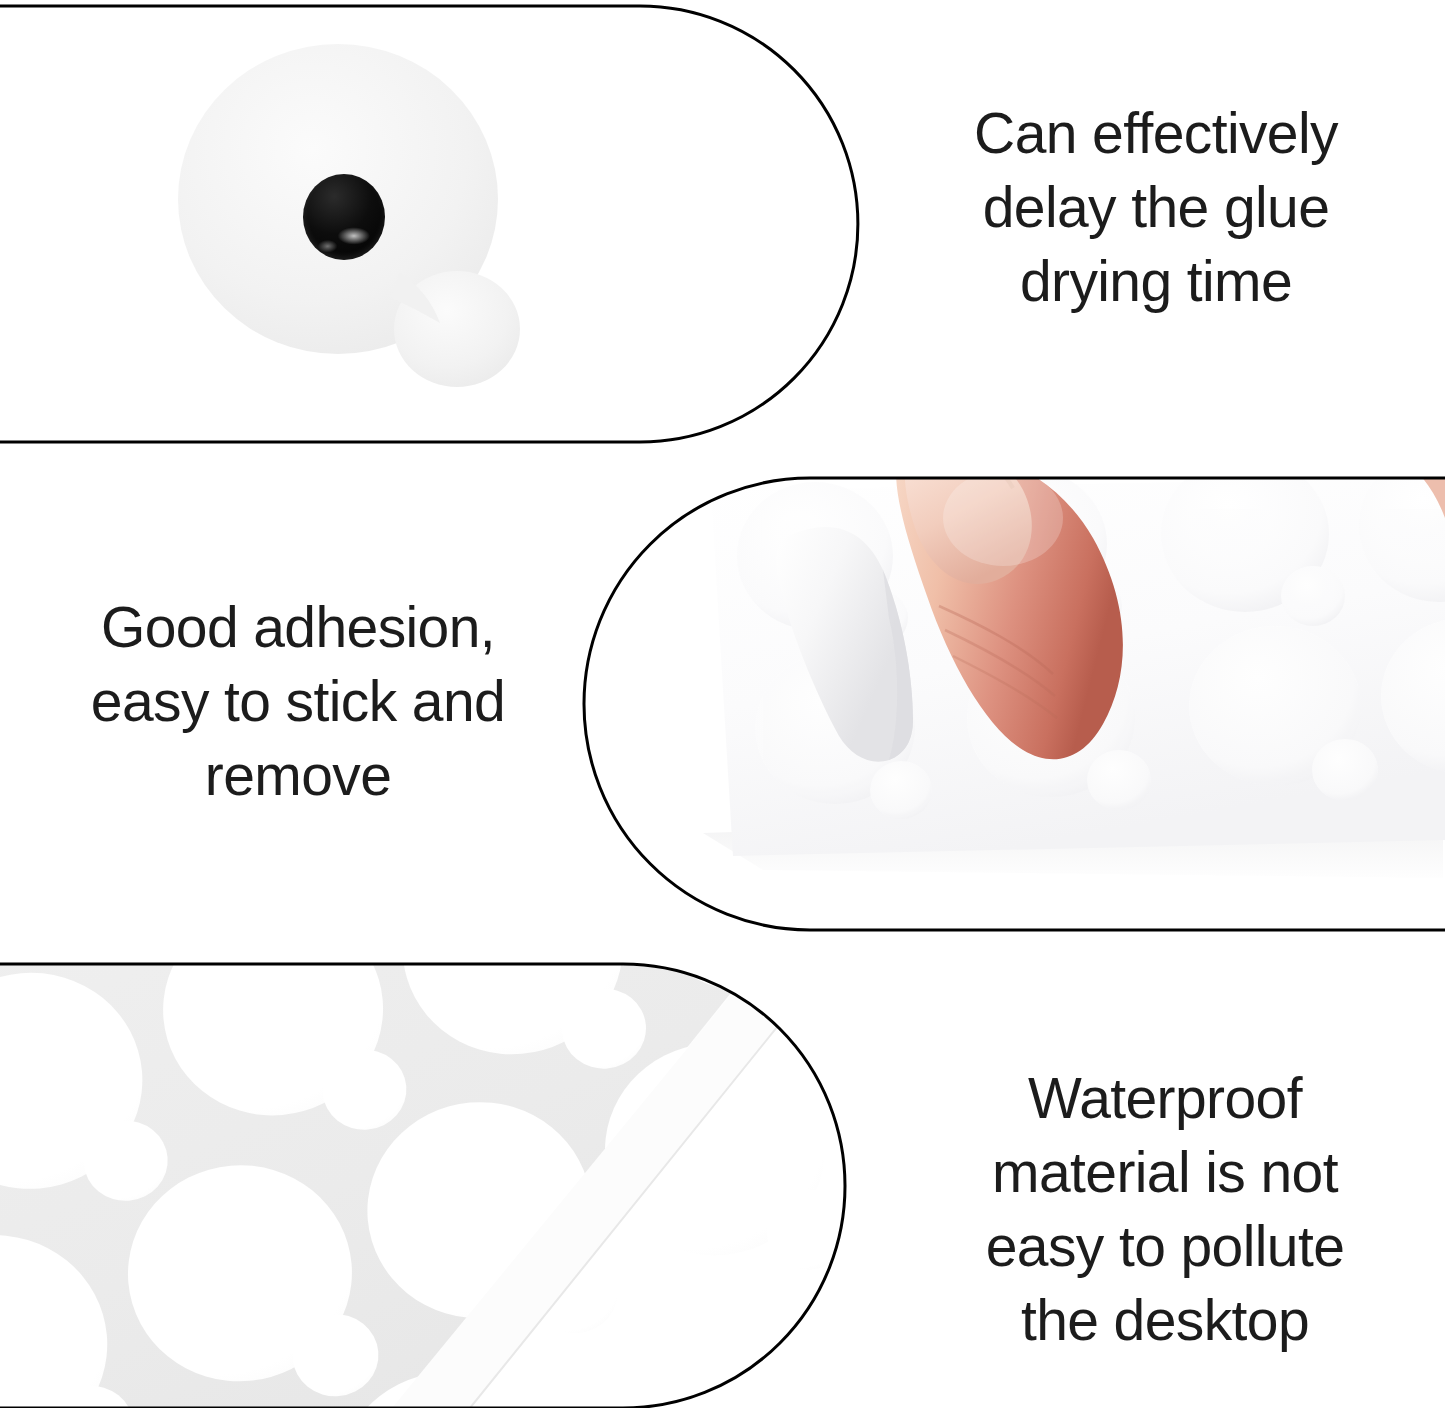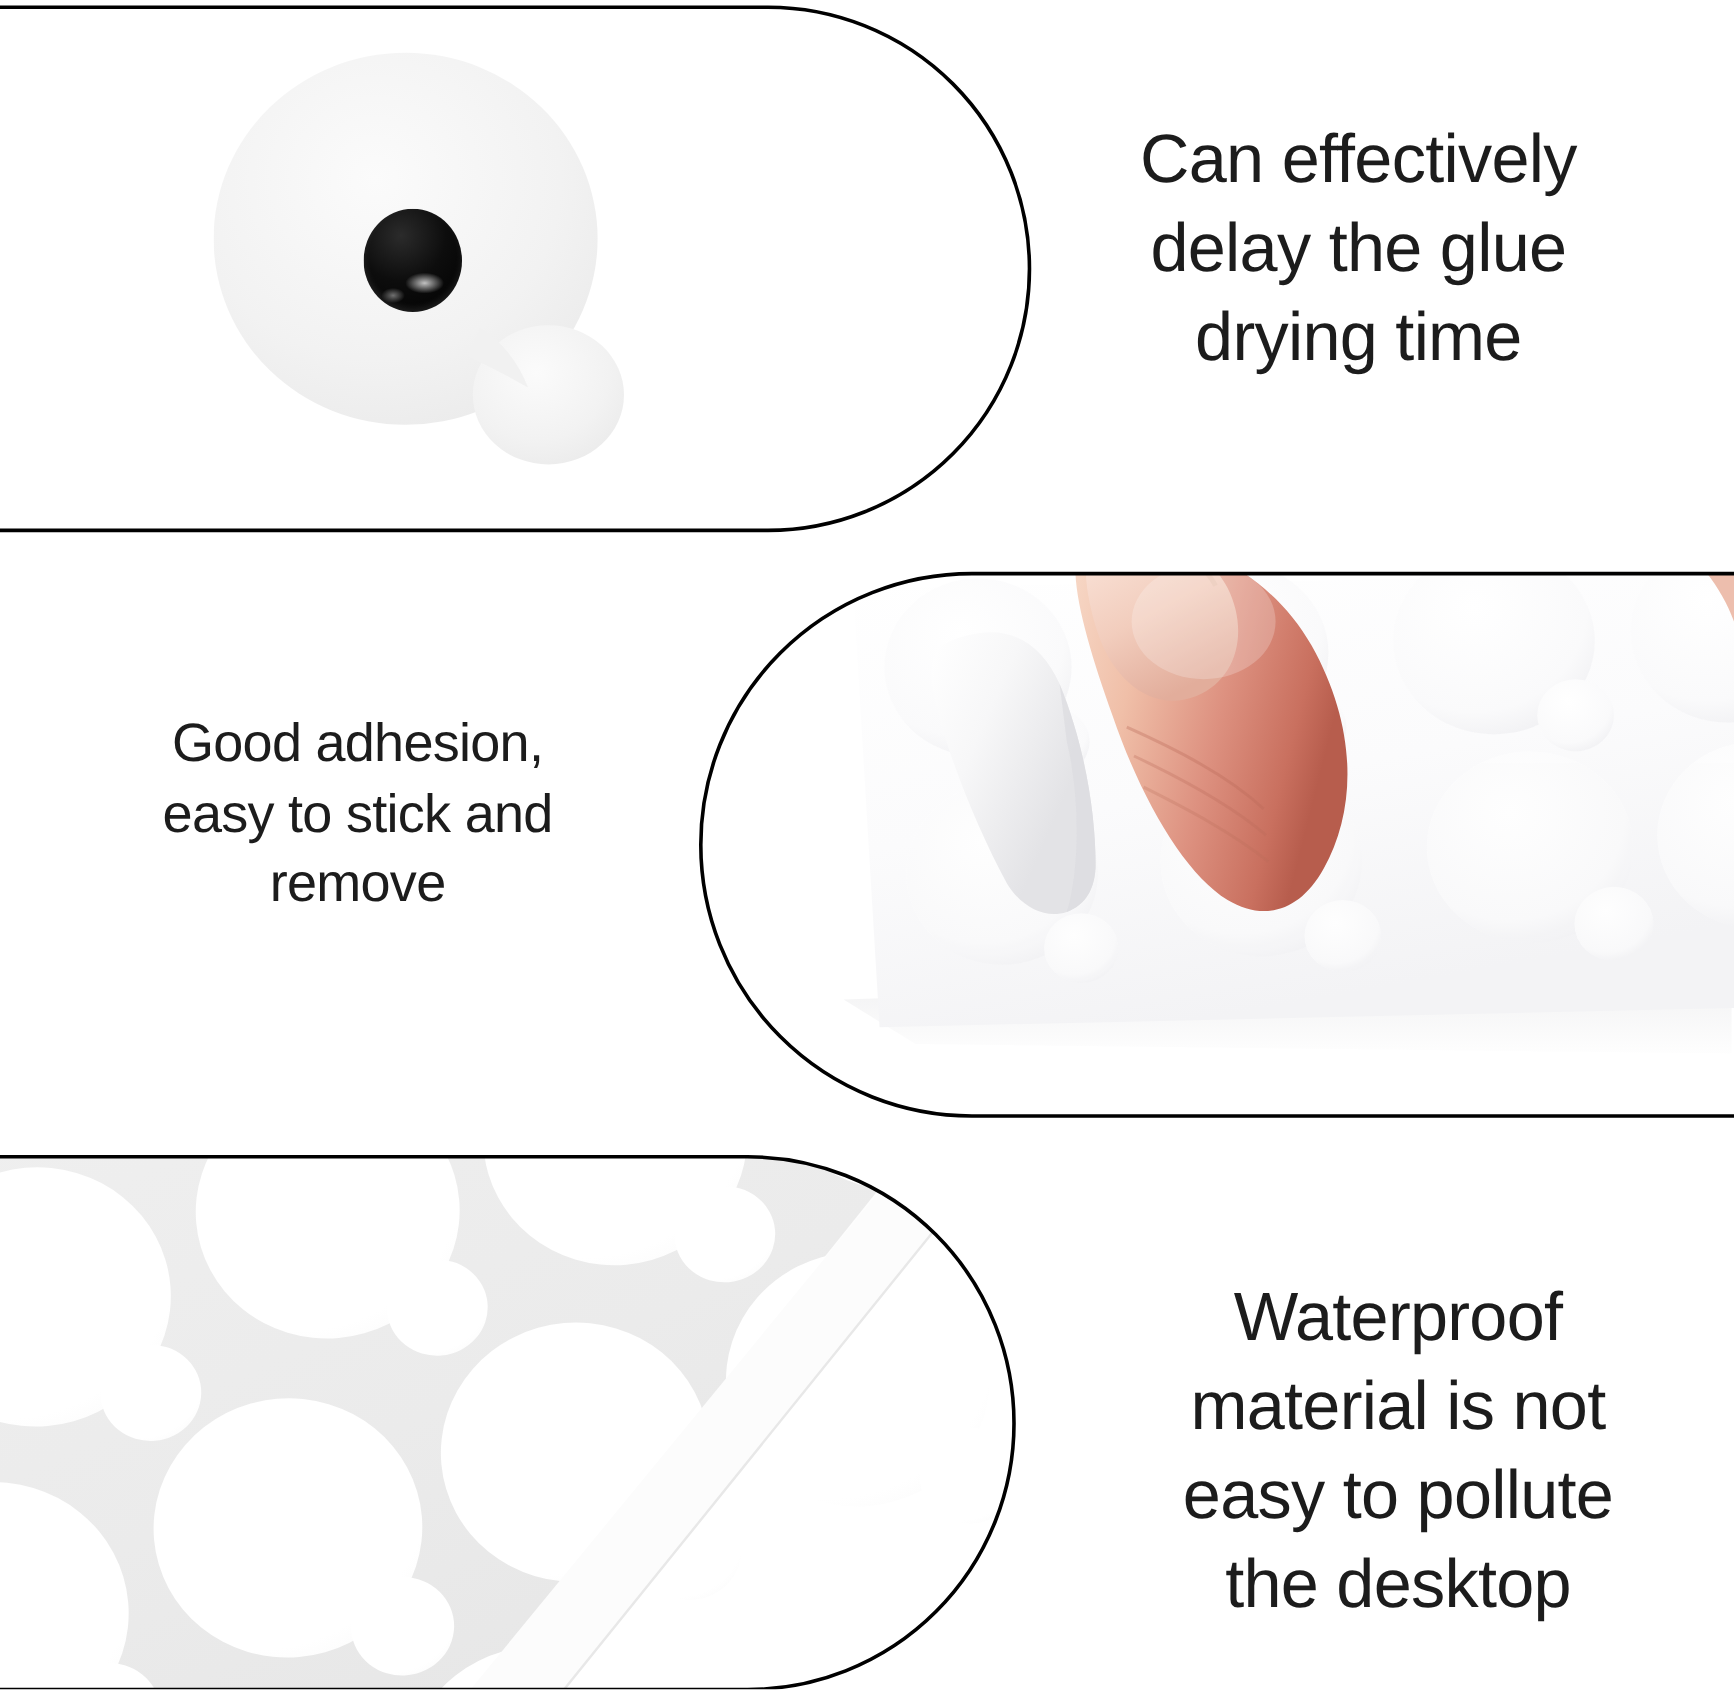--- a/index.html
+++ b/index.html
@@ -35,30 +35,30 @@
     position: absolute;
     text-align: center;
     color: #1c1c1c;
     font-family: "Liberation Sans", "DejaVu Sans", sans-serif;
     font-weight: 400;
     letter-spacing: -0.6px;
     line-height: 1.30;
     white-space: pre-line;
   }
   #text-block-1 {
-    left: 852px;
+    left: 876px;
     top: 96px;
     width: 560px;
     font-size: 57px;
   }
   #text-block-2 {
     left: 38px;
     top: 590px;
     width: 520px;
-    font-size: 45px;
+    font-size: 57px;
   }
   #text-block-3 {
     left: 930px;
     top: 1033px;
     width: 470px;
     font-size: 57px;
     margin-top: 28px;
   }
 
   

